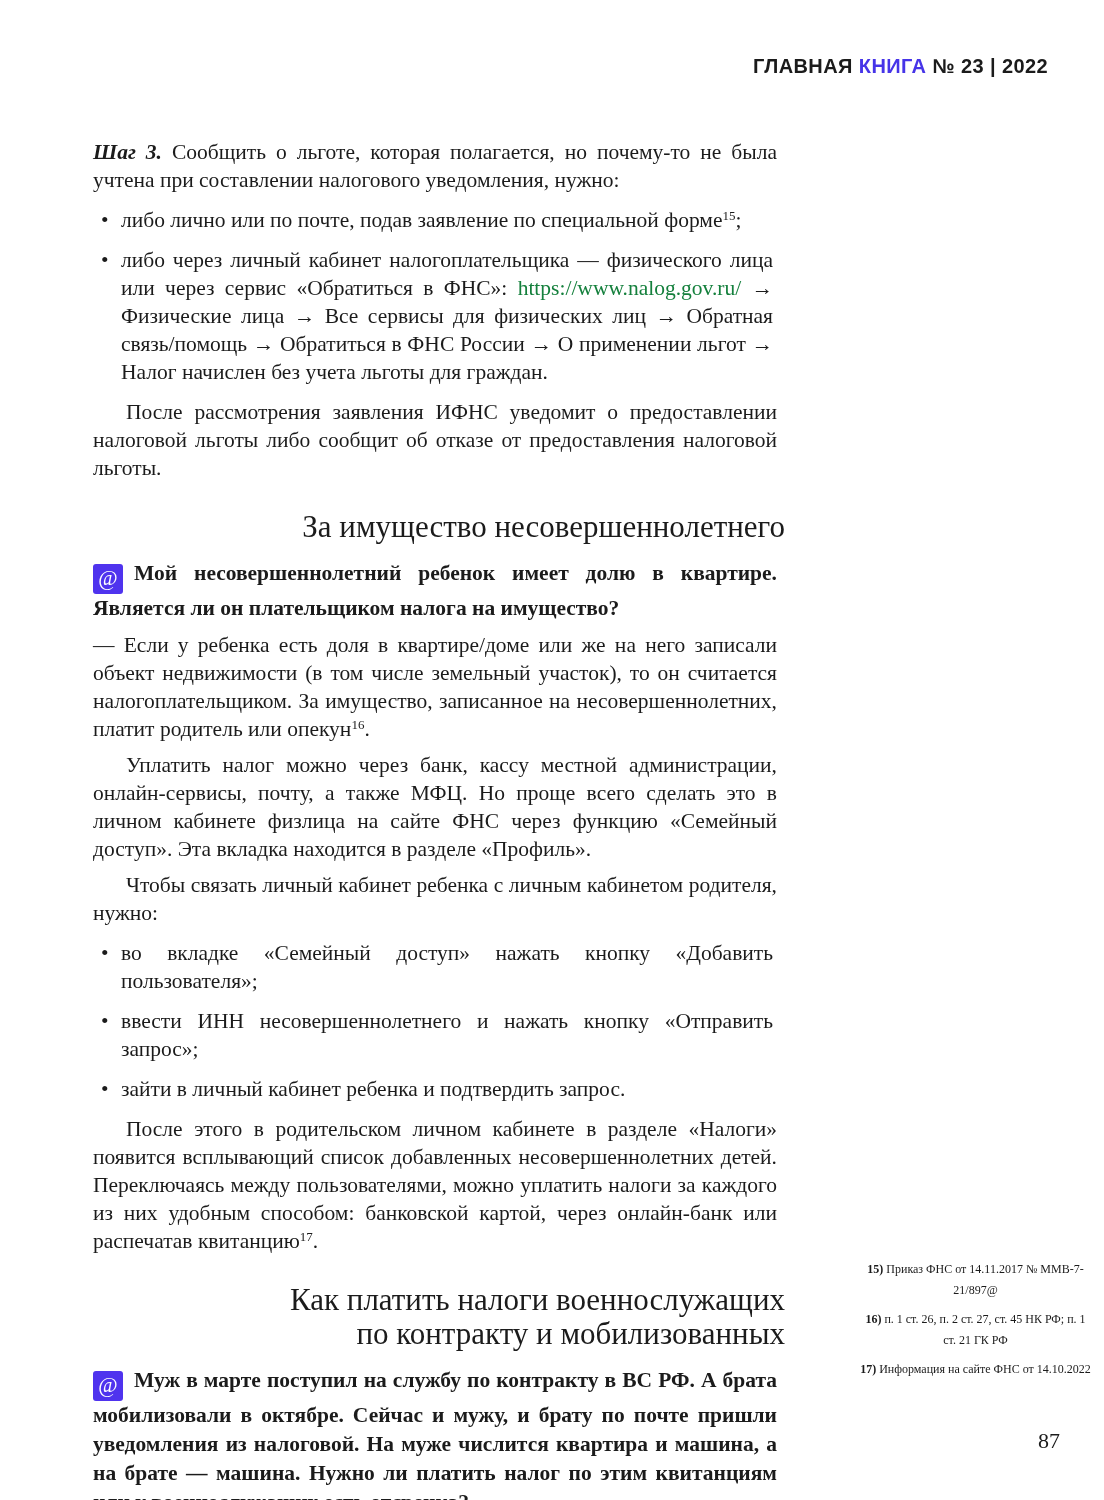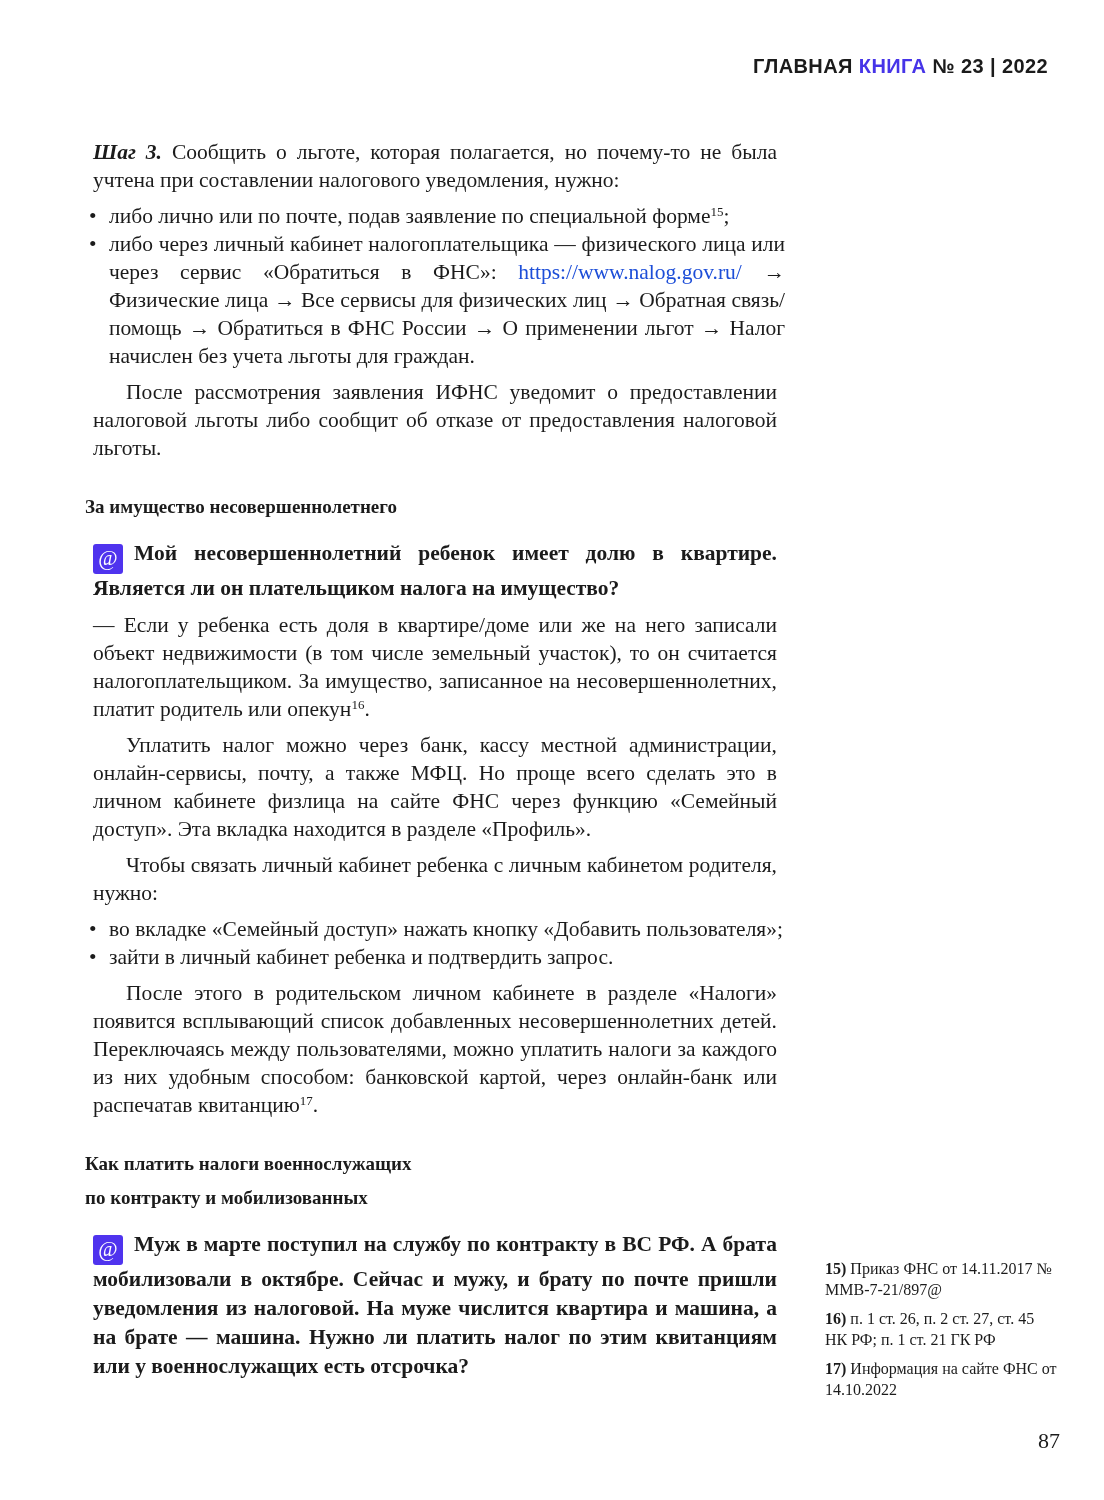--- a/index.html
+++ b/index.html
@@ -43,44 +43,44 @@
 
   .step-label { font-weight: 700; font-style: italic; }
 
   ul.bullets {
     margin: 0; padding: 0;
     list-style: none;
   }
   ul.bullets li {
     position: relative;
     padding-left: 24px;
-    margin: 0;
+    margin: 12px;
   }
   ul.bullets li::before {
     content: "\2022";
     position: absolute;
     left: 4px;
     top: 0;
   }
 
-  .link { color: #1d4ed8; text-decoration: none; cursor: pointer; }
+  .link { color: #15803d; text-decoration: none; cursor: pointer; }
 
   sup.fnref {
     font-size: 13px;
     line-height: 0;
     vertical-align: 7px;
     letter-spacing: 0;
   }
 
   h2.section {
-    font-size: 19px;
+    font-size: 31px;
     line-height: 34px;
-    font-weight: 700;
+    font-weight: 400;
     margin: 28px 0 15px 0;
-    text-align: left;
+    text-align: right;
   }
 
   .question {
     font-weight: 700;
     line-height: 29px;
   }
   .at-badge {
     display: inline-block;
     width: 30px;
     height: 30px;
@@ -92,26 +92,26 @@
     font-size: 21px;
     line-height: 29px;
     text-align: center;
     margin-right: 11px;
     vertical-align: -5px;
   }
 
   
   .footnotes {
     position: absolute;
-    left: 825px;
+    left: 858px;
     top: 1259px;
     width: 235px;
-    font-size: 16px;
+    font-size: 12px;
     line-height: 20.5px;
-    text-align: left;
+    text-align: center;
   }
   .footnote { margin: 0 0 9px 0; }
   .footnote .fn-num { font-weight: 700; }
 
   .page-number {
     position: absolute;
     top: 1426px;
     right: 52px;
     font-size: 22px;
     line-height: 30px;
@@ -145,20 +145,21 @@
     <p class="question"><span class="at-badge">@</span><span>Мой несовершеннолетний ребенок имеет долю в квартире. Является ли он плательщиком налога на имущество?</span></p>
 
     <p><span>— Если у ребенка есть доля в квартире/доме или же на него записали объект недвижимости (в том числе земельный участок), то он считается налогоплательщиком. За имущество, записанное на несовершеннолетних, платит родитель или опекун</span><sup class="fnref">16</sup><span>.</span></p>
 
     <p class="indent">Уплатить налог можно через банк, кассу местной администрации, онлайн-сервисы, почту, а также МФЦ. Но проще всего сделать это в личном кабинете физлица на сайте ФНС через функцию «Семейный доступ». Эта вкладка находится в разделе «Профиль».</p>
 
     <p class="indent">Чтобы связать личный кабинет ребенка с личным кабинетом родителя, нужно:</p>
 
     <ul class="bullets">
       <li>во вкладке «Семейный доступ» нажать кнопку «Добавить пользователя»;</li>
+      <li>ввести ИНН несовершеннолетнего и нажать кнопку «Отправить запрос»;</li>
       <li>зайти в личный кабинет ребенка и подтвердить запрос.</li>
     </ul>
 
     <p class="indent"><span>После этого в родительском личном кабинете в разделе «Налоги» появится всплывающий список добавленных несовершеннолетних детей. Переключаясь между пользователями, можно уплатить налоги за каждого из них удобным способом: банковской картой, через онлайн-банк или распечатав квитанцию</span><sup class="fnref">17</sup><span>.</span></p>
 
     <h2 class="section"><span>Как платить налоги военнослужащих</span><br><span>по контракту и мобилизованных</span></h2>
 
     <p class="question"><span class="at-badge">@</span><span>Муж в марте поступил на службу по контракту в ВС РФ. А брата мобилизовали в октябре. Сейчас и мужу, и брату по почте пришли уведомления из налоговой. На муже числится квартира и машина, а на брате — машина. Нужно ли платить налог по этим квитанциям или у военнослужащих есть отсрочка?</span></p>
 
   </div>

